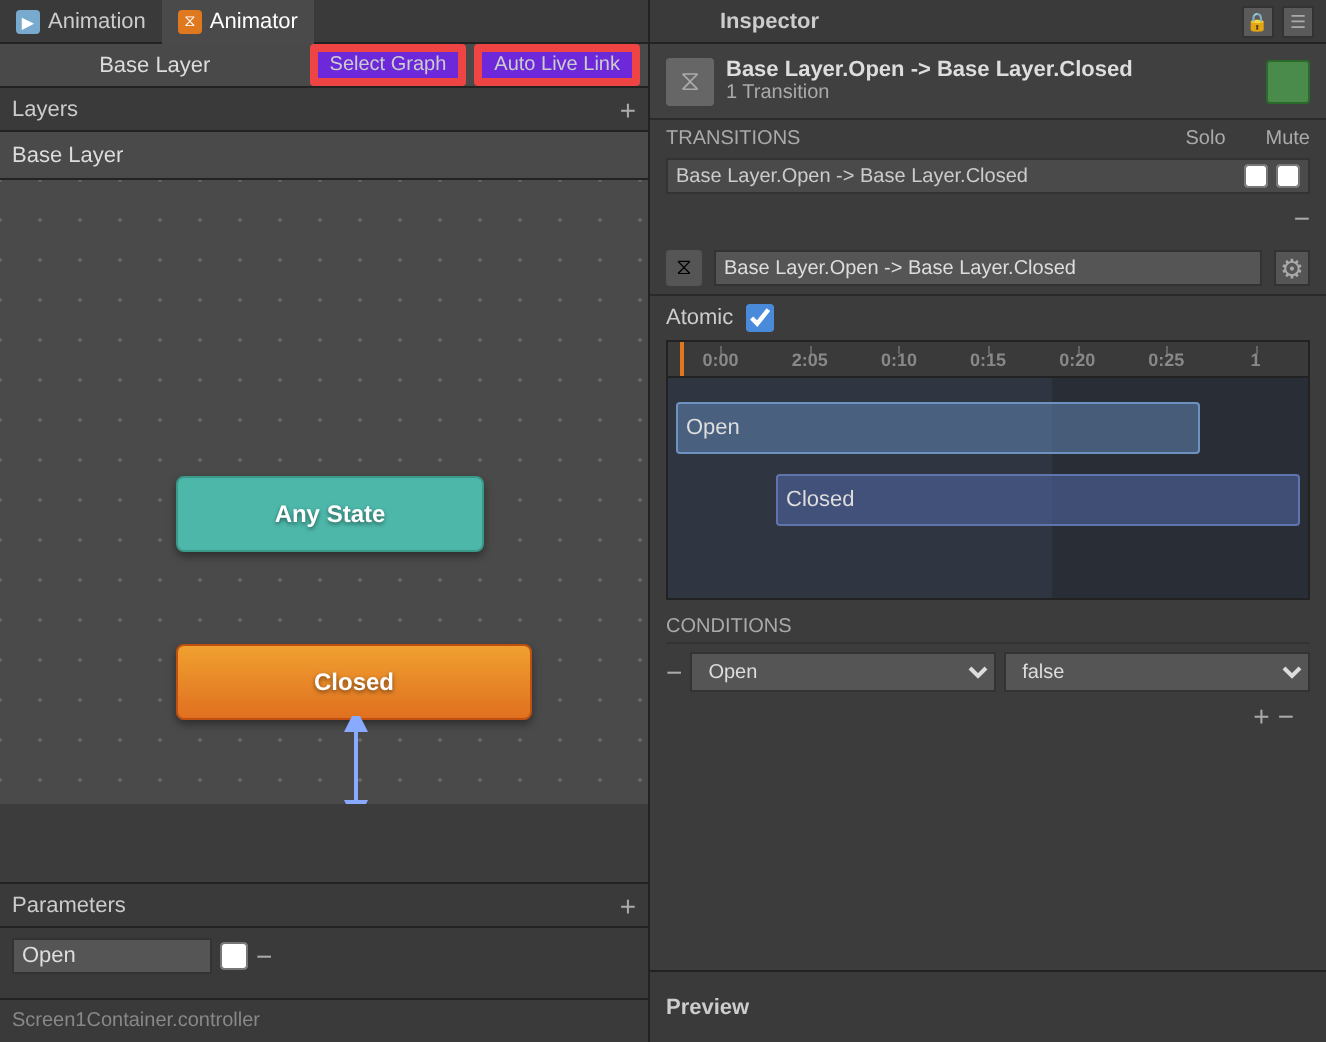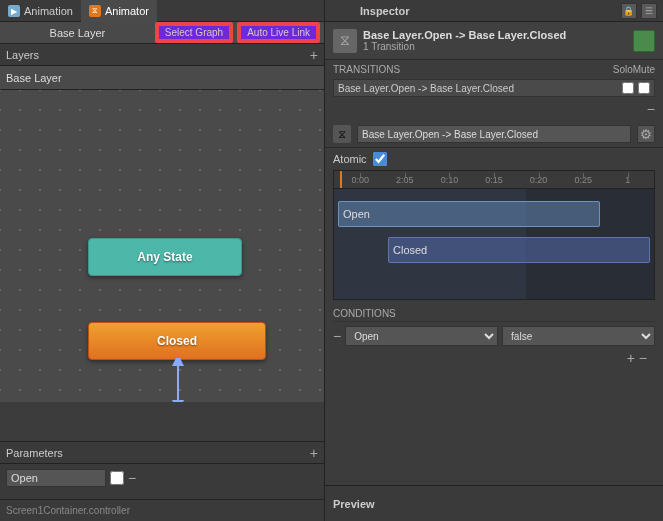--- a/index.html
+++ b/index.html
@@ -330,21 +330,21 @@
 
     .section-title {
       color: #aaa;
       font-size: 10px;
       text-transform: uppercase;
       flex: 1;
     }
 
     .section-solo-mute {
       display: flex;
-      gap: 0;
+      gap: 20px;
       color: #aaa;
       font-size: 10px;
     }
 
     .transition-row {
       display: flex;
       align-items: center;
       background: #4a4a4a;
       border: 1px solid #333;
       padding: 2px 4px;
@@ -410,20 +410,21 @@
       display: flex;
       align-items: center;
       padding: 0 4px;
       position: relative;
     }
 
     .ruler-marks {
       display: flex;
       width: 100%;
       position: relative;
+      font-weight: bold;
     }
 
     .ruler-mark {
       flex: 1;
       text-align: center;
       color: #888;
       font-size: 9px;
       position: relative;
     }
     .ruler-mark::before {

